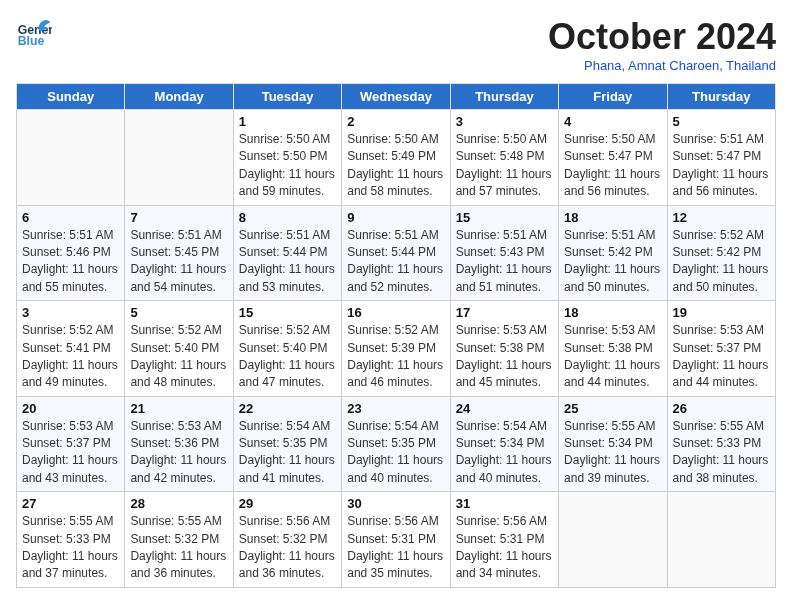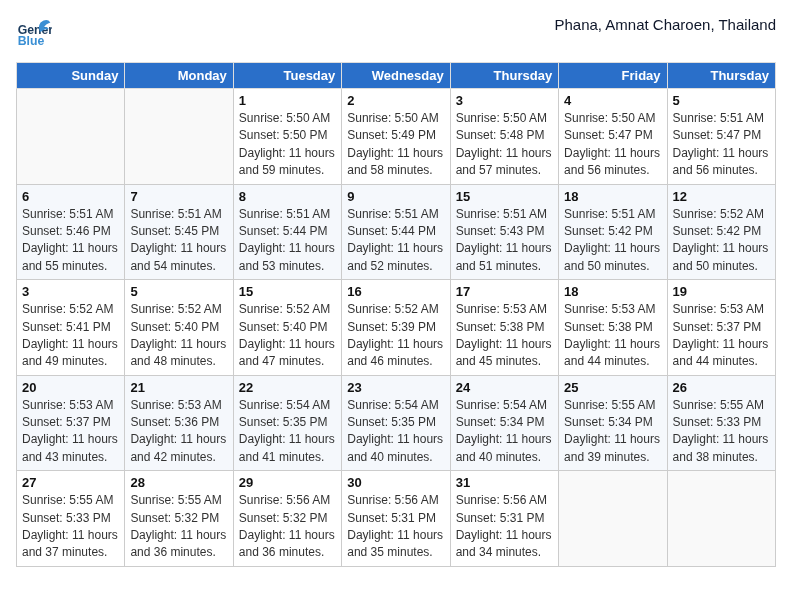--- a/index.html
+++ b/index.html
@@ -32,32 +32,32 @@
     }
     .title-block {
       text-align: right;
     }
     .month-title {
       font-size: 36px;
       font-weight: bold;
       color: #222;
     }
     .location-title {
-      font-size: 15px;
-      color: #0f172a;
+      font-size: 13px;
+      color: #1d4ed8;
     }
     .calendar {
       width: 100%;
       border-collapse: collapse;
       font-size: 10.5px;
     }
     .calendar thead tr th {
       background: #2a6fc9;
       color: #fff;
-      text-align: right;
+      text-align: center;
       padding: 5px 6px;
       font-size: 13px;
       font-weight: bold;
       border: 1px solid #ddd;
       margin-top: 36px;
     }
     .calendar tbody tr td {
       vertical-align: top;
       border: 1px solid #ccc;
       padding: 4px 5px;
@@ -92,20 +92,21 @@
     <div class="logo-wrapper">
       <svg class="logo-icon" viewBox="0 0 44 44">
         <text x="2" y="22" font-size="15" font-weight="bold" fill="#1a3a5c" font-family="Arial">General</text>
         <text x="2" y="36" font-size="15" font-weight="bold" fill="#3a8fd4" font-family="Arial">Blue</text>
 
         <path d="M30 8 Q38 2 42 8 Q36 10 34 14 Q38 12 40 16 Q34 16 30 20 Q26 14 30 8Z" fill="#3a8fd4"></path>
       </svg>
     </div>
   </div>
   <div class="title-block">
+    <div class="month-title">October 2024</div>
     <div class="location-title">Phana, Amnat Charoen, Thailand</div>
   </div>
 </div>
 
 <table class="calendar">
   <thead>
     <tr>
     <th>Sunday</th>
         <th>Monday</th>
         <th>Tuesday</th>

